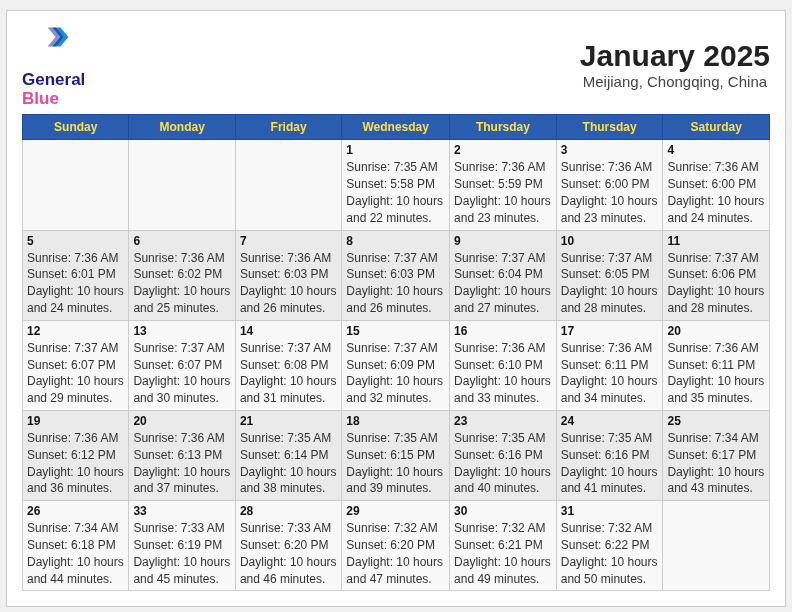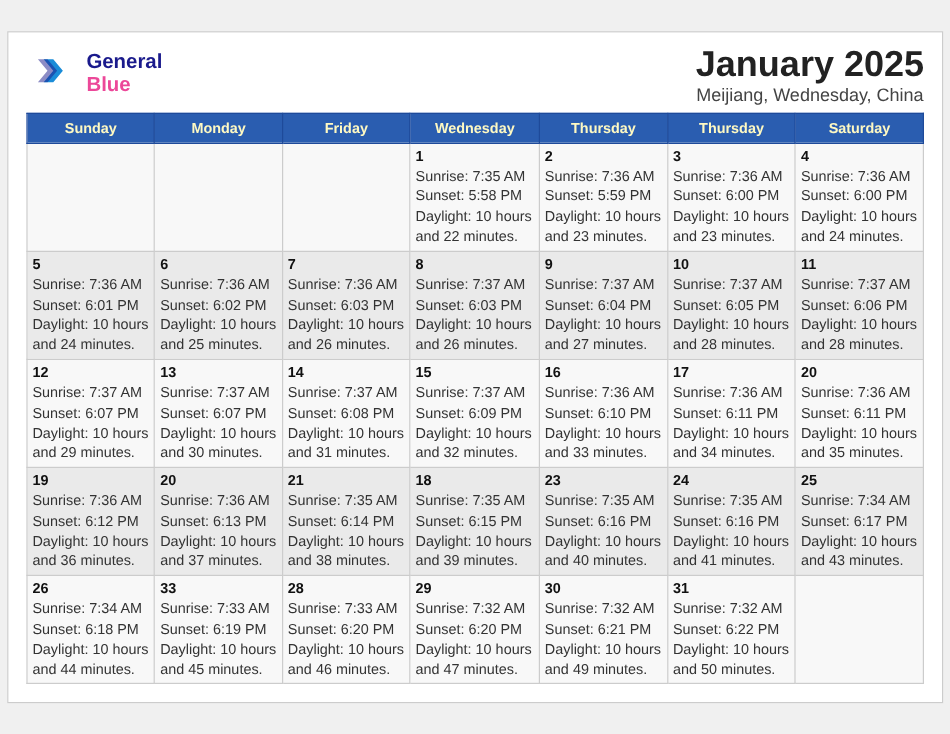--- a/index.html
+++ b/index.html
@@ -29,22 +29,23 @@
       display: flex;
       flex-direction: column;
       align-items: flex-start;
       font-size: 18px;
       font-weight: bold;
       color: #1a1a8c;
       line-height: 1.1;
     }
     .logo-wrapper {
       display: flex;
-      align-items: flex-start;
+      align-items: center;
       gap: 18px;
+      flex-direction: column;
     }
     .logo-icon {
       width: 32px;
       height: 32px;
     }
     .title-block {
       text-align: center;
     }
     .month-year {
       font-size: 30px;
@@ -55,21 +56,21 @@
       font-size: 15px;
       color: #444;
     }
     .calendar-table {
       width: 100%;
       border-collapse: collapse;
       font-size: 11px;
     }
     .calendar-table thead tr th {
       background-color: #2a5db0;
-      color: #fef9c3;
+      color: #fde047;
       text-align: center;
       padding: 5px 2px;
       font-size: 12px;
       font-weight: bold;
       border: 1px solid #1e4a9a;
     }
     .calendar-table tbody tr td {
       vertical-align: top;
       border: 1px solid #ccc;
       padding: 3px 4px;
@@ -108,21 +109,21 @@
         <polygon points="28,8 38,20 28,32 18,32 28,20 18,8" fill="#1a8cd8"></polygon>
         <polygon points="22,8 12,8 22,20 12,32 22,32 32,20" fill="#1a1a8c" opacity="0.5"></polygon>
       </svg>
       <div class="logo">
         <span style="color:#1a1a8c;font-weight:bold;font-size:17px;">General</span>
         <span style="color:#ec4899;font-weight:bold;font-size:17px;">Blue</span>
       </div>
     </div>
     <div class="title-block">
       <div class="month-year">January 2025</div>
-      <div class="location">Meijiang, Wednesday, China</div>
+      <div class="location">Meijiang, Chongqing, China</div>
     </div>
   </div>
 
   <table class="calendar-table">
     <thead>
       <tr>
       <th>Sunday</th>
           <th>Monday</th>
           <th>Friday</th>
           <th>Wednesday</th>

